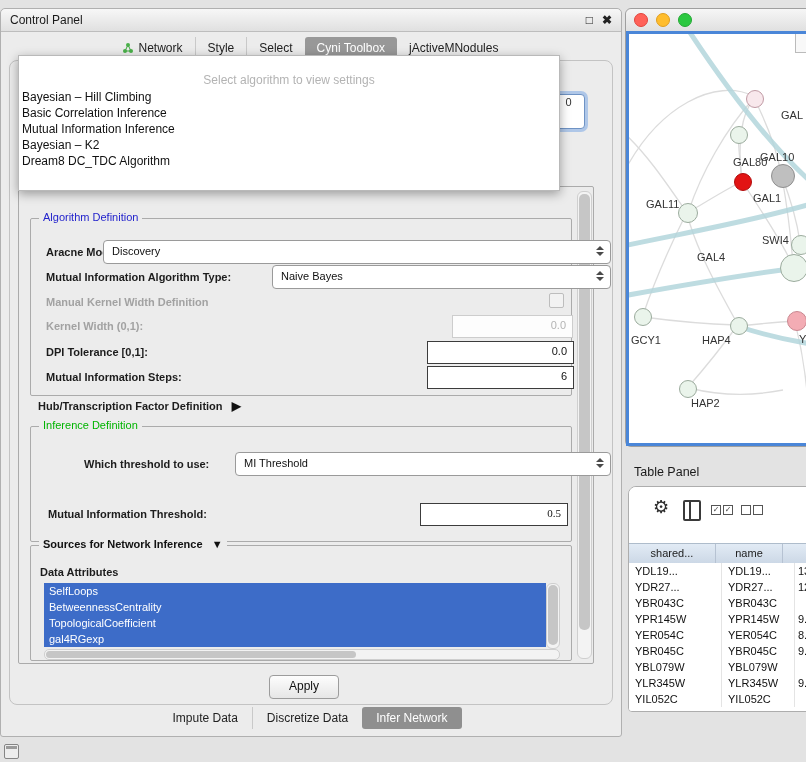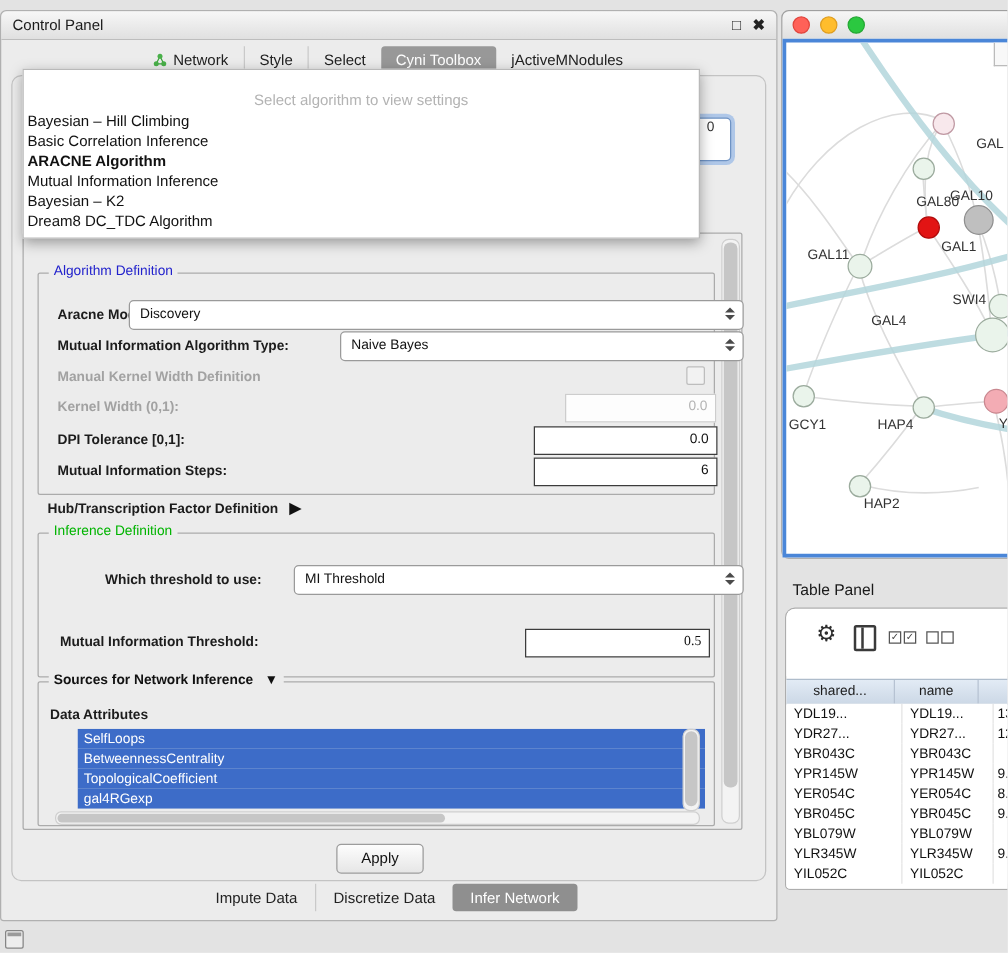--- a/index.html
+++ b/index.html
@@ -38,39 +38,39 @@
   .group{position:absolute;border:1px solid #ababab;border-radius:2px;}
   .group-title{position:absolute;top:-8px;left:8px;background:#ececec;padding:0 4px;font-size:11px;white-space:nowrap;color:#111;}
   .group-title.blue{color:#2222cc;}
   .group-title.green{color:#00b400;}
   .group-title.bold{font-weight:bold;}
 
   .lbl{position:absolute;font-size:11px;font-weight:bold;color:#1c1c1c;white-space:nowrap;}
   .lbl.disabled{color:#a2a2a2;}
 
   .combo{position:absolute;background:#fff;border:1px solid #9a9a9a;border-radius:4px;height:22px;
-         font-size:11px;line-height:20px;padding:0 20px 0 8px;color:#111;}
+         font-size:11px;line-height:20px;padding:0 36px 0 8px;color:#111;}
   .combo .arrows{position:absolute;right:5px;top:5px;width:9px;}
   .combo .arrows i{display:block;width:0;height:0;border-left:4px solid transparent;border-right:4px solid transparent;}
   .combo .arrows i.up{border-bottom:4px solid #4a4a4a;margin-bottom:2px;}
   .combo .arrows i.down{border-top:4px solid #4a4a4a;}
 
   .field{position:absolute;background:#fff;border:1px solid #8b8b8b;height:21px;font-size:11px;line-height:19px;
          text-align:right;padding-right:6px;color:#111;}
   .field.dark{border-color:#3c3c3c;}
   .field.disabled{border-color:#cdcdcd;color:#b4b4b4;background:#fdfdfd;}
 
   .checkbox{position:absolute;width:13px;height:13px;border:1px solid #bdbdbd;background:#f2f2f2;border-radius:2px;}
 
   .tri{display:inline-block;font-size:12px;color:#111;margin-left:6px;}
 
   .section-head{position:absolute;font-size:11px;font-weight:bold;color:#1c1c1c;white-space:nowrap;}
 
   
-  .attr-list{position:absolute;left:44px;top:583px;width:502px;height:64px;overflow:hidden;margin-left:18px;}
+  .attr-list{position:absolute;left:44px;top:583px;width:502px;height:64px;overflow:hidden;}
   .attr-item{height:16px;line-height:16px;background:#3d6cc8;color:#fff;font-size:11px;padding-left:5px;white-space:nowrap;}
 
   .scroll-v{position:absolute;background:#f3f3f3;border:1px solid #cfcfcf;border-radius:6px;}
   .scroll-v .thumb{position:absolute;left:1px;right:1px;background:#c6c6c6;border-radius:5px;}
   .scroll-h{position:absolute;background:#f3f3f3;border:1px solid #cfcfcf;border-radius:5px;}
   .scroll-h .thumb{position:absolute;top:1px;bottom:1px;background:#c6c6c6;border-radius:4px;}
 
   .apply-btn{position:absolute;left:269px;top:675px;width:68px;height:22px;background:linear-gradient(#fdfdfd,#e6e6e6);
              border:1px solid #9c9c9c;border-radius:4px;font-size:12px;text-align:center;line-height:20px;color:#111;}
 
@@ -242,21 +242,20 @@
     <span class="btab"><span>Impute Data</span></span>
     <span class="btab"><span>Discretize Data</span></span>
     <span class="btab selected"><span>Infer Network</span></span>
   </div>
 
   <div class="popup">
     <div class="popup-placeholder">Select algorithm to view settings</div>
     <div>
         <div class="algo-item">Bayesian – Hill Climbing</div>
         <div class="algo-item">Basic Correlation Inference</div>
-        <div class="algo-item selected">ARACNE Algorithm</div>
         <div class="algo-item">Mutual Information Inference</div>
         <div class="algo-item">Bayesian – K2</div>
         <div class="algo-item">Dream8 DC_TDC Algorithm</div>
       </div>
   </div>
 
   <div class="net-window">
     <div class="net-titlebar">
       <span class="tl red"></span>
       <span class="tl yellow"></span>

